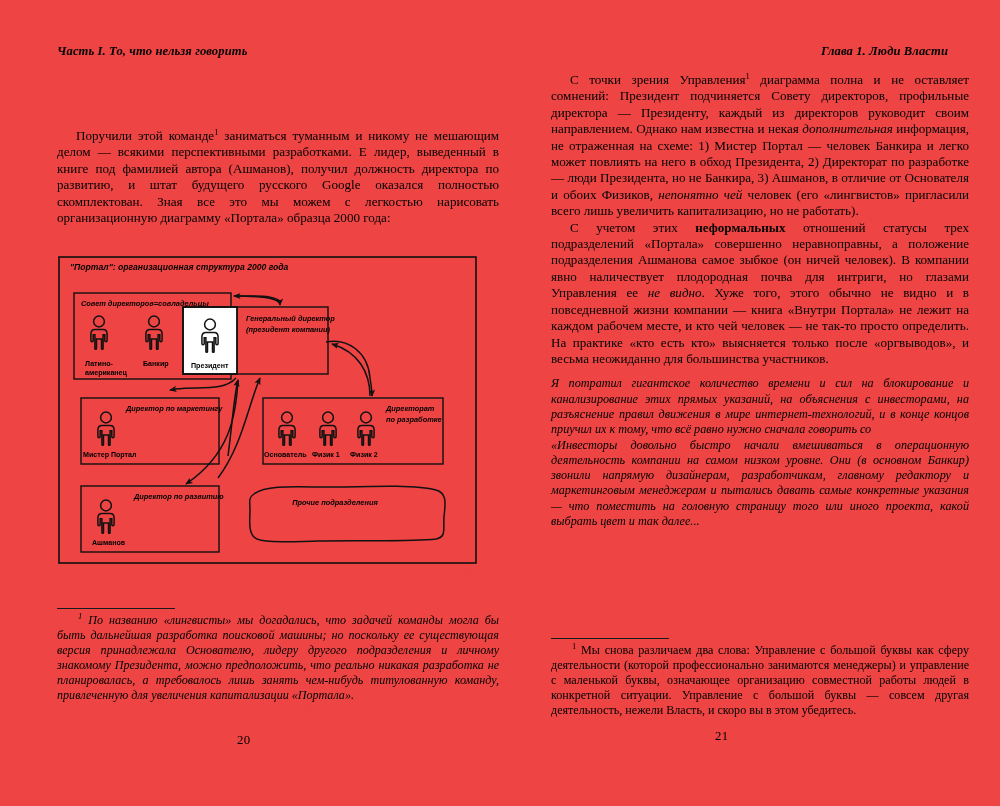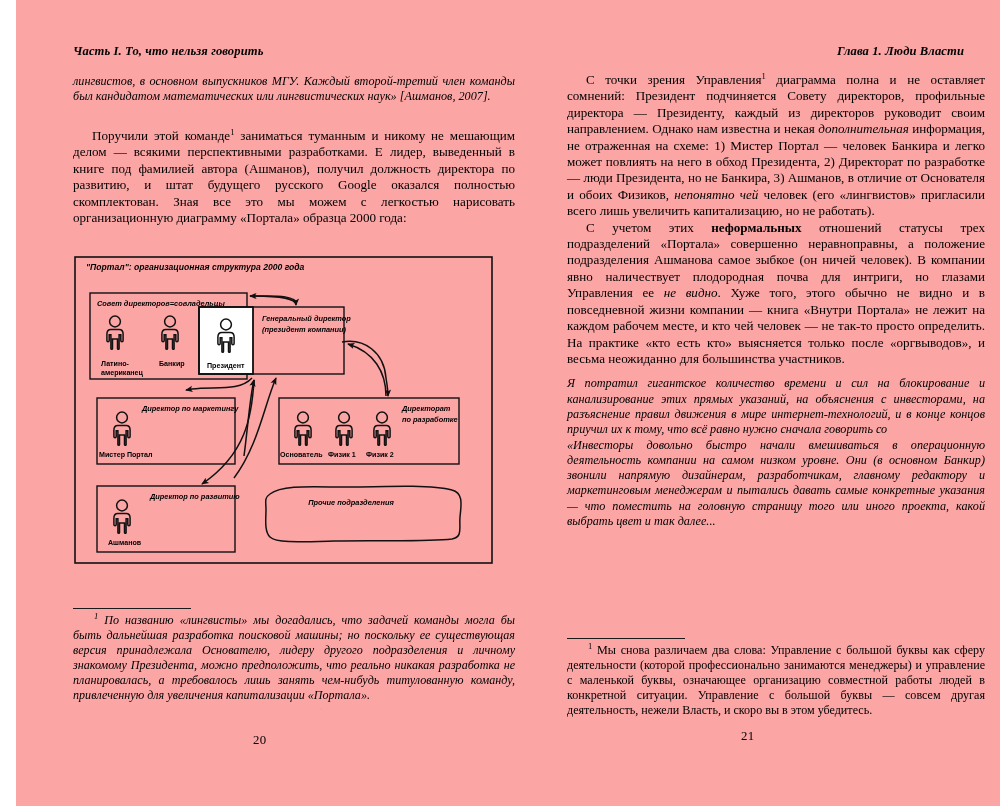--- a/index.html
+++ b/index.html
@@ -12,22 +12,21 @@
     height: 806px;
     position: relative;
     overflow: hidden;
     font-family: "Liberation Serif", "DejaVu Serif", serif;
     color: #000000;
   }
 
   .spread {
     position: absolute;
     inset: 0;
-    background: #fca5a5;
-    margin-left: 16px;
+    background: #ef4444;
   }
 
   
   .page {
     position: absolute;
     top: 0;
     height: 806px;
   }
   .page-left  { left: 0;   width: 500px; }
   .page-right { left: 500px; width: 500px; }
@@ -145,23 +144,20 @@
 </style>
 </head>
 <body>
 
 <div class="spread">
 
   <div class="page page-left">
 
     <div class="running-head">Часть I. То, что нельзя говорить</div>
 
-    <div class="col quote" style="top:74px;">
-      <p>лингвистов, в основном выпускников МГУ. Каждый второй-третий член команды был кандидатом математических или лингвистических наук» [Ашманов, 2007].</p>
-    </div>
 
     <div class="col" style="top:128px;">
       <p class="ind"><span>Поручили этой команде</span><sup class="fnmark">1</sup><span> заниматься туманным и никому не мешающим делом — всякими перспективными разработками. Е лидер, выведенный в книге под фамилией автора (Ашманов), получил должность директора по развитию, и штат будущего русского Google оказался полностью скомплектован. Зная все это мы можем с легкостью нарисовать организационную диаграмму «Портала» образца 2000 года:</span></p>
     </div>
 
     <div class="figure-wrap">
       <svg width="420" height="310" viewBox="0 0 420 310" xmlns="http://www.w3.org/2000/svg">
         <defs>
 
           <g id="person">
@@ -316,17 +312,17 @@
     </div>
 
     <div class="col" style="top:638px;">
       <div class="fn-rule"></div>
       <div class="footnote">
         <p class="fn-first"><sup class="fnmark">1</sup>
           <span>Мы снова различаем два слова: Управление с большой буквы как сферу деятельности (которой профессионально занимаются менеджеры) и управление с маленькой буквы, означающее организацию совместной работы людей в конкретной ситуации. Управление с большой буквы — совсем другая деятельность, нежели Власть, и скоро вы в этом убедитесь.</span></p>
       </div>
     </div>
 
-    <div class="folio" style="left:225px; top:729px;">21</div>
+    <div class="folio" style="left:215px; top:729px;">21</div>
   </div>
 
   <div class="speckle"></div>
 </div>
 
 </body></html>

